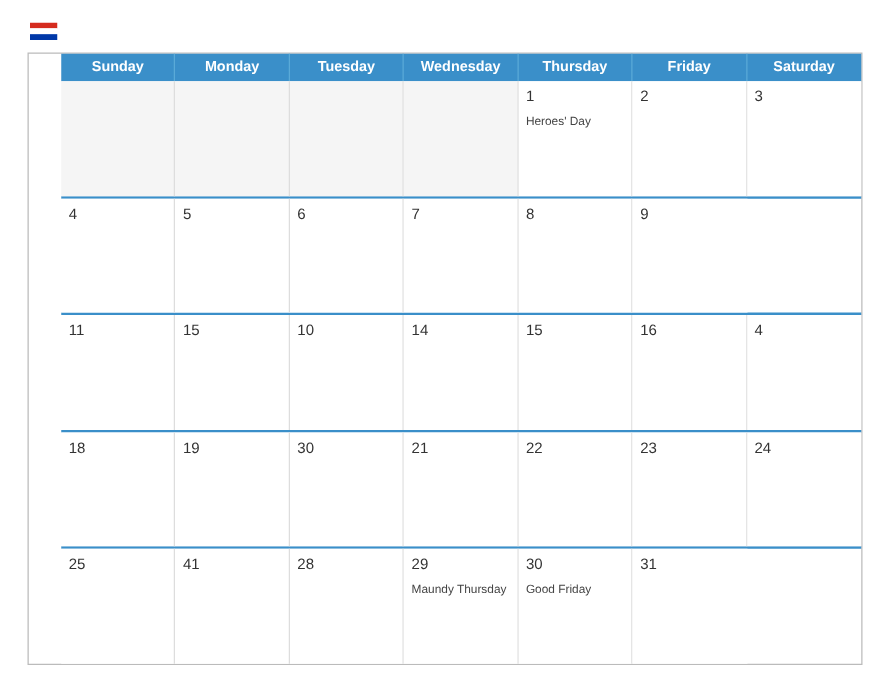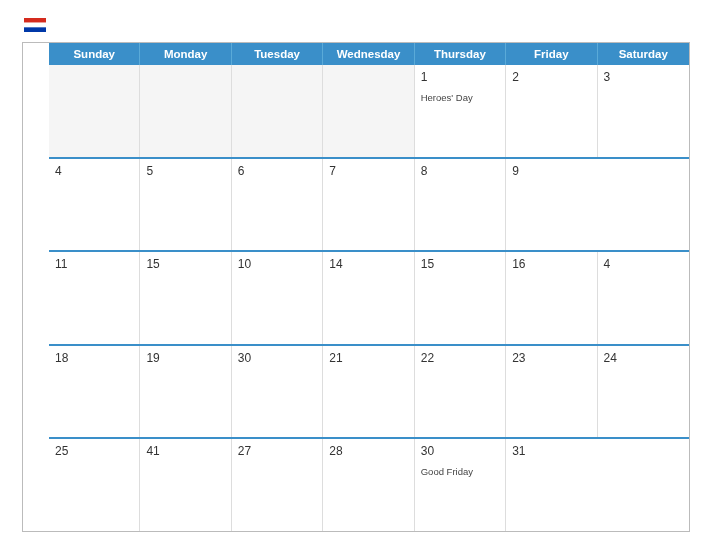--- a/index.html
+++ b/index.html
@@ -246,24 +246,25 @@
           </div>
         </div>
         <div class="cal-week">
           <div class="cal-cell">
             <div class="day-num">25</div>
           </div>
           <div class="cal-cell">
             <div class="day-num">41</div>
           </div>
           <div class="cal-cell">
-            <div class="day-num">27</div>
-          </div>
-          <div class="cal-cell">
             <div class="day-num">28</div>
+          </div>
+          <div class="cal-cell">
+            <div class="day-num">29</div>
+            <div class="day-event">Maundy Thursday</div>
           </div>
           <div class="cal-cell">
             <div class="day-num">30</div>
             <div class="day-event">Good Friday</div>
           </div>
           <div class="cal-cell">
             <div class="day-num">31</div>
           </div>
         </div>
       </div>

